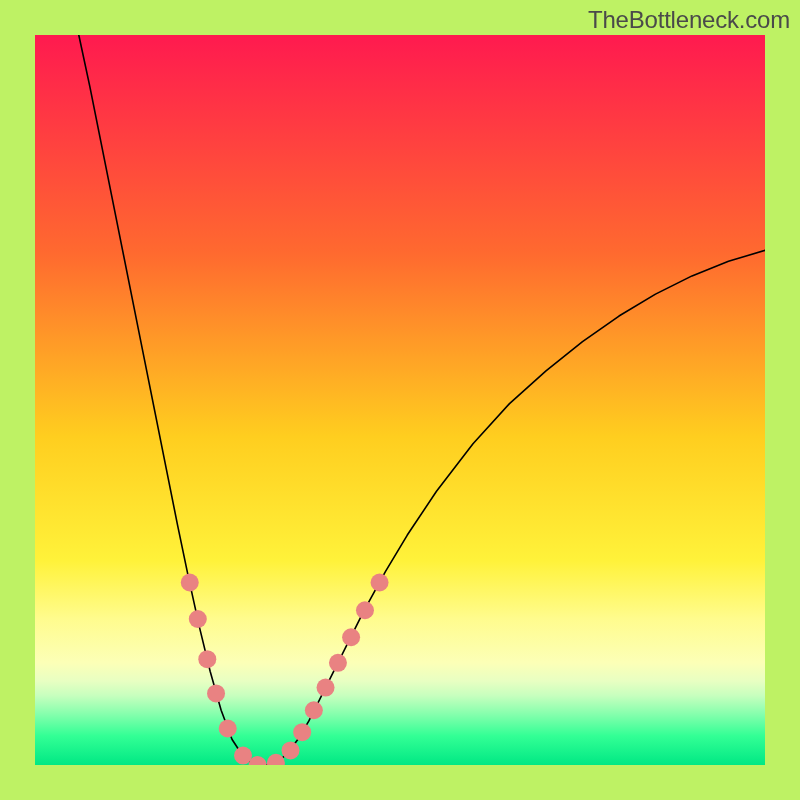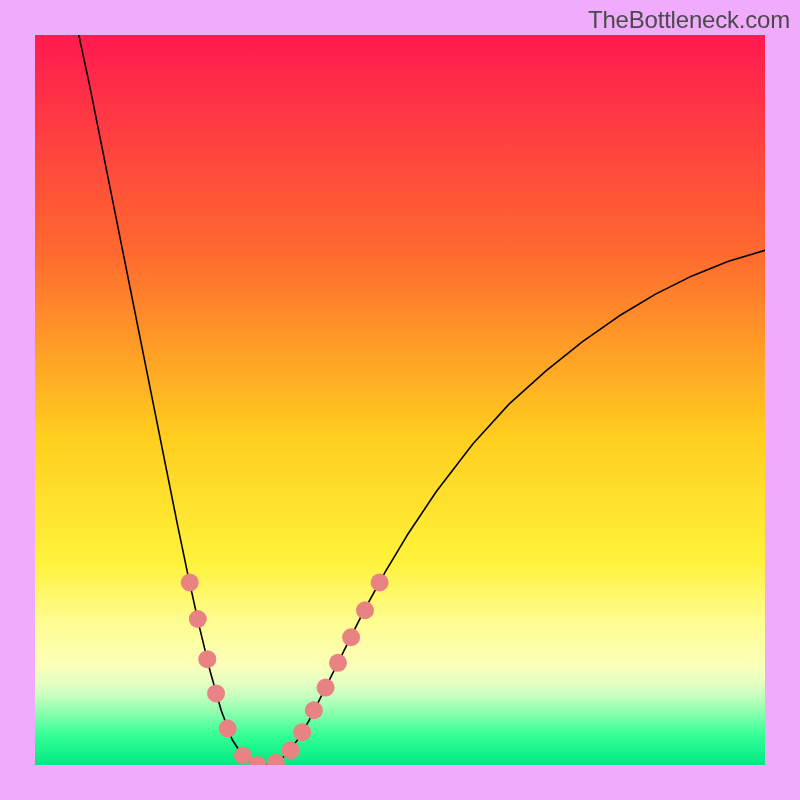--- a/index.html
+++ b/index.html
@@ -6,21 +6,21 @@
     margin: 0;
     padding: 0;
     width: 800px;
     height: 800px;
     overflow: hidden;
     font-family: Arial, Helvetica, sans-serif;
   }
   .frame {
     width: 800px;
     height: 800px;
-    background: #f0abfc;
+    background: #bef264;
     position: relative;
   }
   .plot-area {
     position: absolute;
     left: 35px;
     top: 35px;
     width: 730px;
     height: 730px;
   }
   .watermark {

